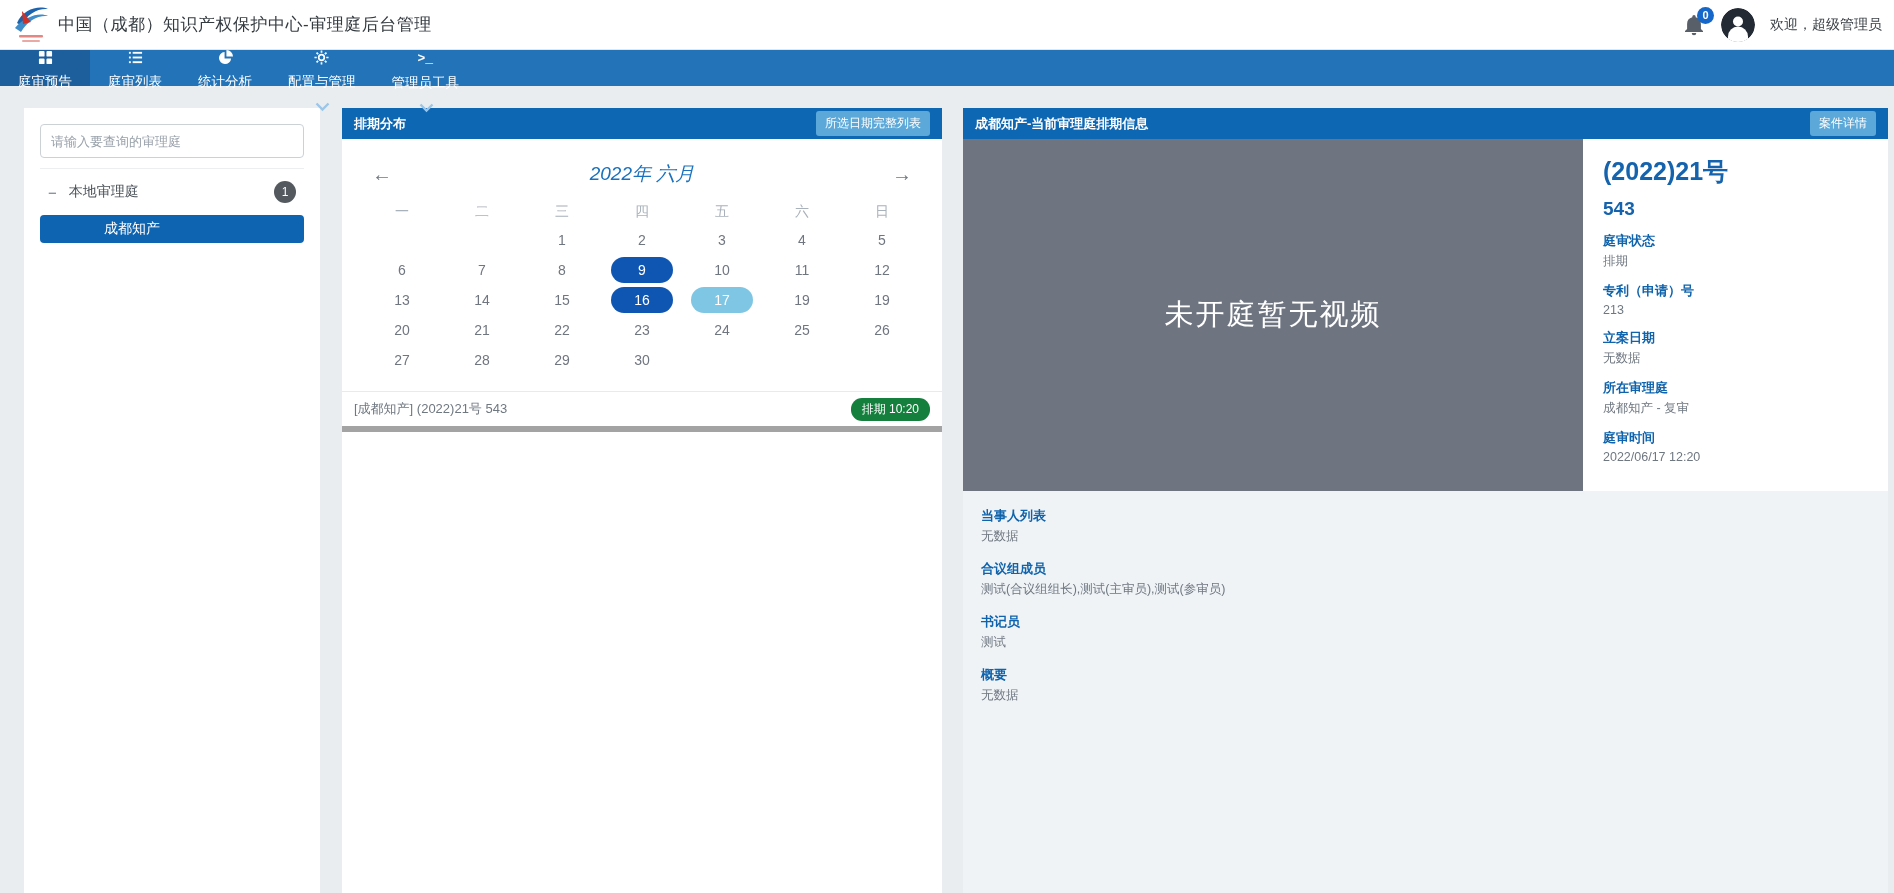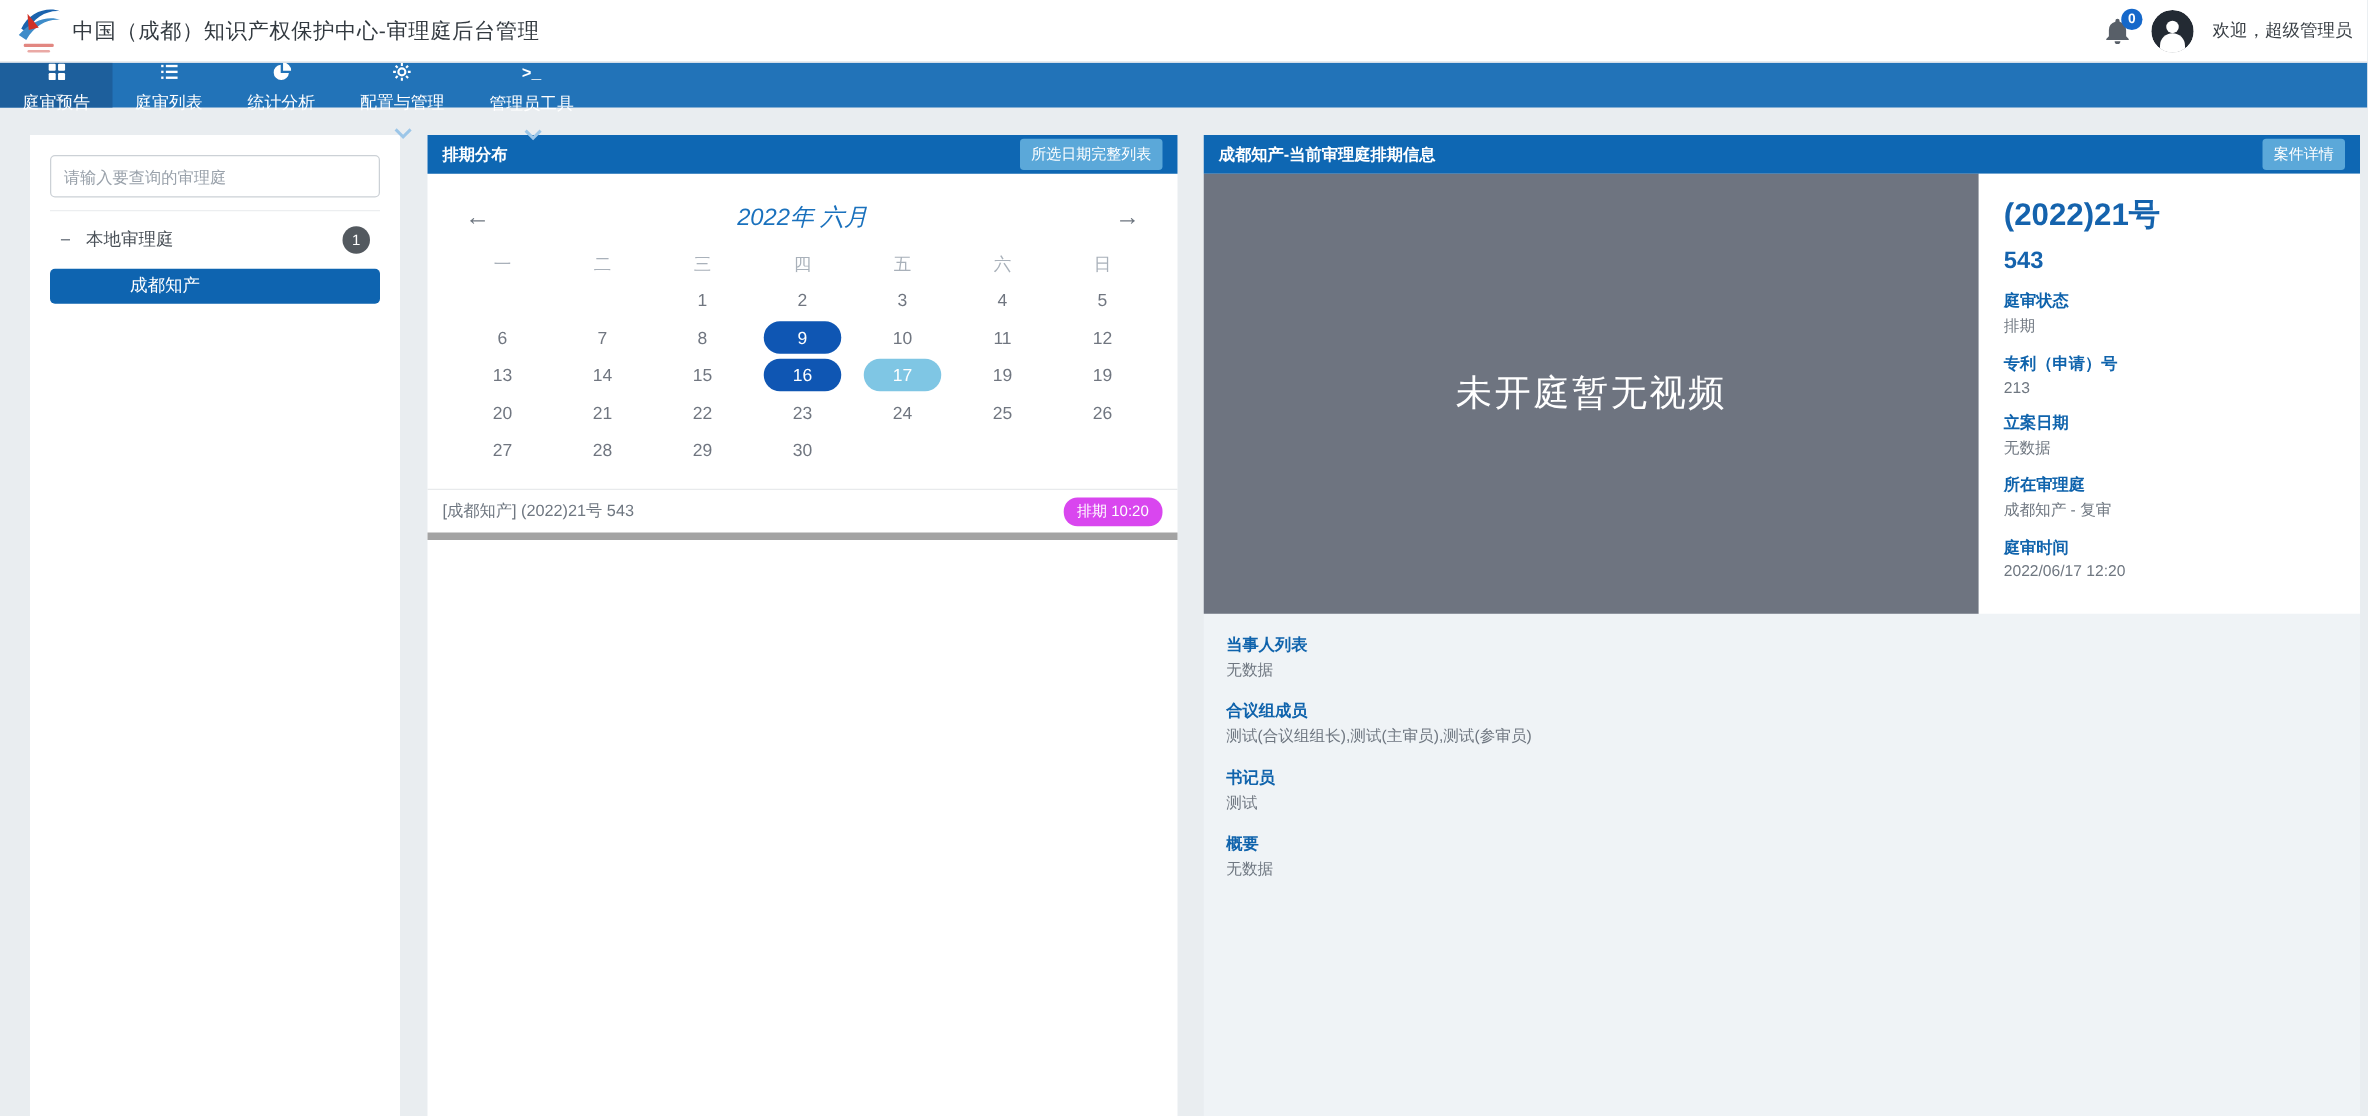--- a/index.html
+++ b/index.html
@@ -58,21 +58,21 @@
   .cal-grid { display:grid; grid-template-columns:repeat(7,1fr); padding:0 20px; }
   .wd { text-align:center; color:#a9b1ba; font-size:14px; height:28px; line-height:28px; }
   .cell { text-align:center; height:30px; display:flex; align-items:center; justify-content:center; }
   .cell span { color:#707680; font-size:14px; }
   .cell span.pill { display:inline-block; width:62px; height:26px; line-height:26px; border-radius:13px; color:#fff; }
   .cell span.pill.dark { background:#0f56b3; }
   .cell span.pill.light { background:#7fc6e4; }
   .divider { height:1px; background:#e8eaec; margin-top:16px; }
   .case-row { display:flex; align-items:center; justify-content:space-between; padding:0 12px; height:40px;
               font-size:13px; color:#6f7781; border-bottom:6px solid #a3a3a3; cursor:pointer; }
-  .badge { background:#d946ef; color:#fff; border-radius:11px; padding:3px 11px; font-size:12px; }
+  .badge { background:#15803d; color:#fff; border-radius:11px; padding:3px 11px; font-size:12px; }
 
   
   .detail { position:absolute; left:963px; top:108px; width:925px; bottom:0; background:#eff3f6; }
   .detail-body { display:flex; height:352px; }
   .video { width:620px; background:#6e7480; color:#fff; display:flex; align-items:center; justify-content:center;
            font-size:29px; letter-spacing:2px; }
   .case-card { flex:1; background:#fff; padding:16px 20px; overflow:hidden; }
   .case-number { color:#1563ad; font-size:25px; font-weight:bold; }
   .case-code { color:#1563ad; font-size:19px; font-weight:bold; margin-top:10px; }
   .lbl { color:#0f63ac; font-size:13px; font-weight:bold; }

